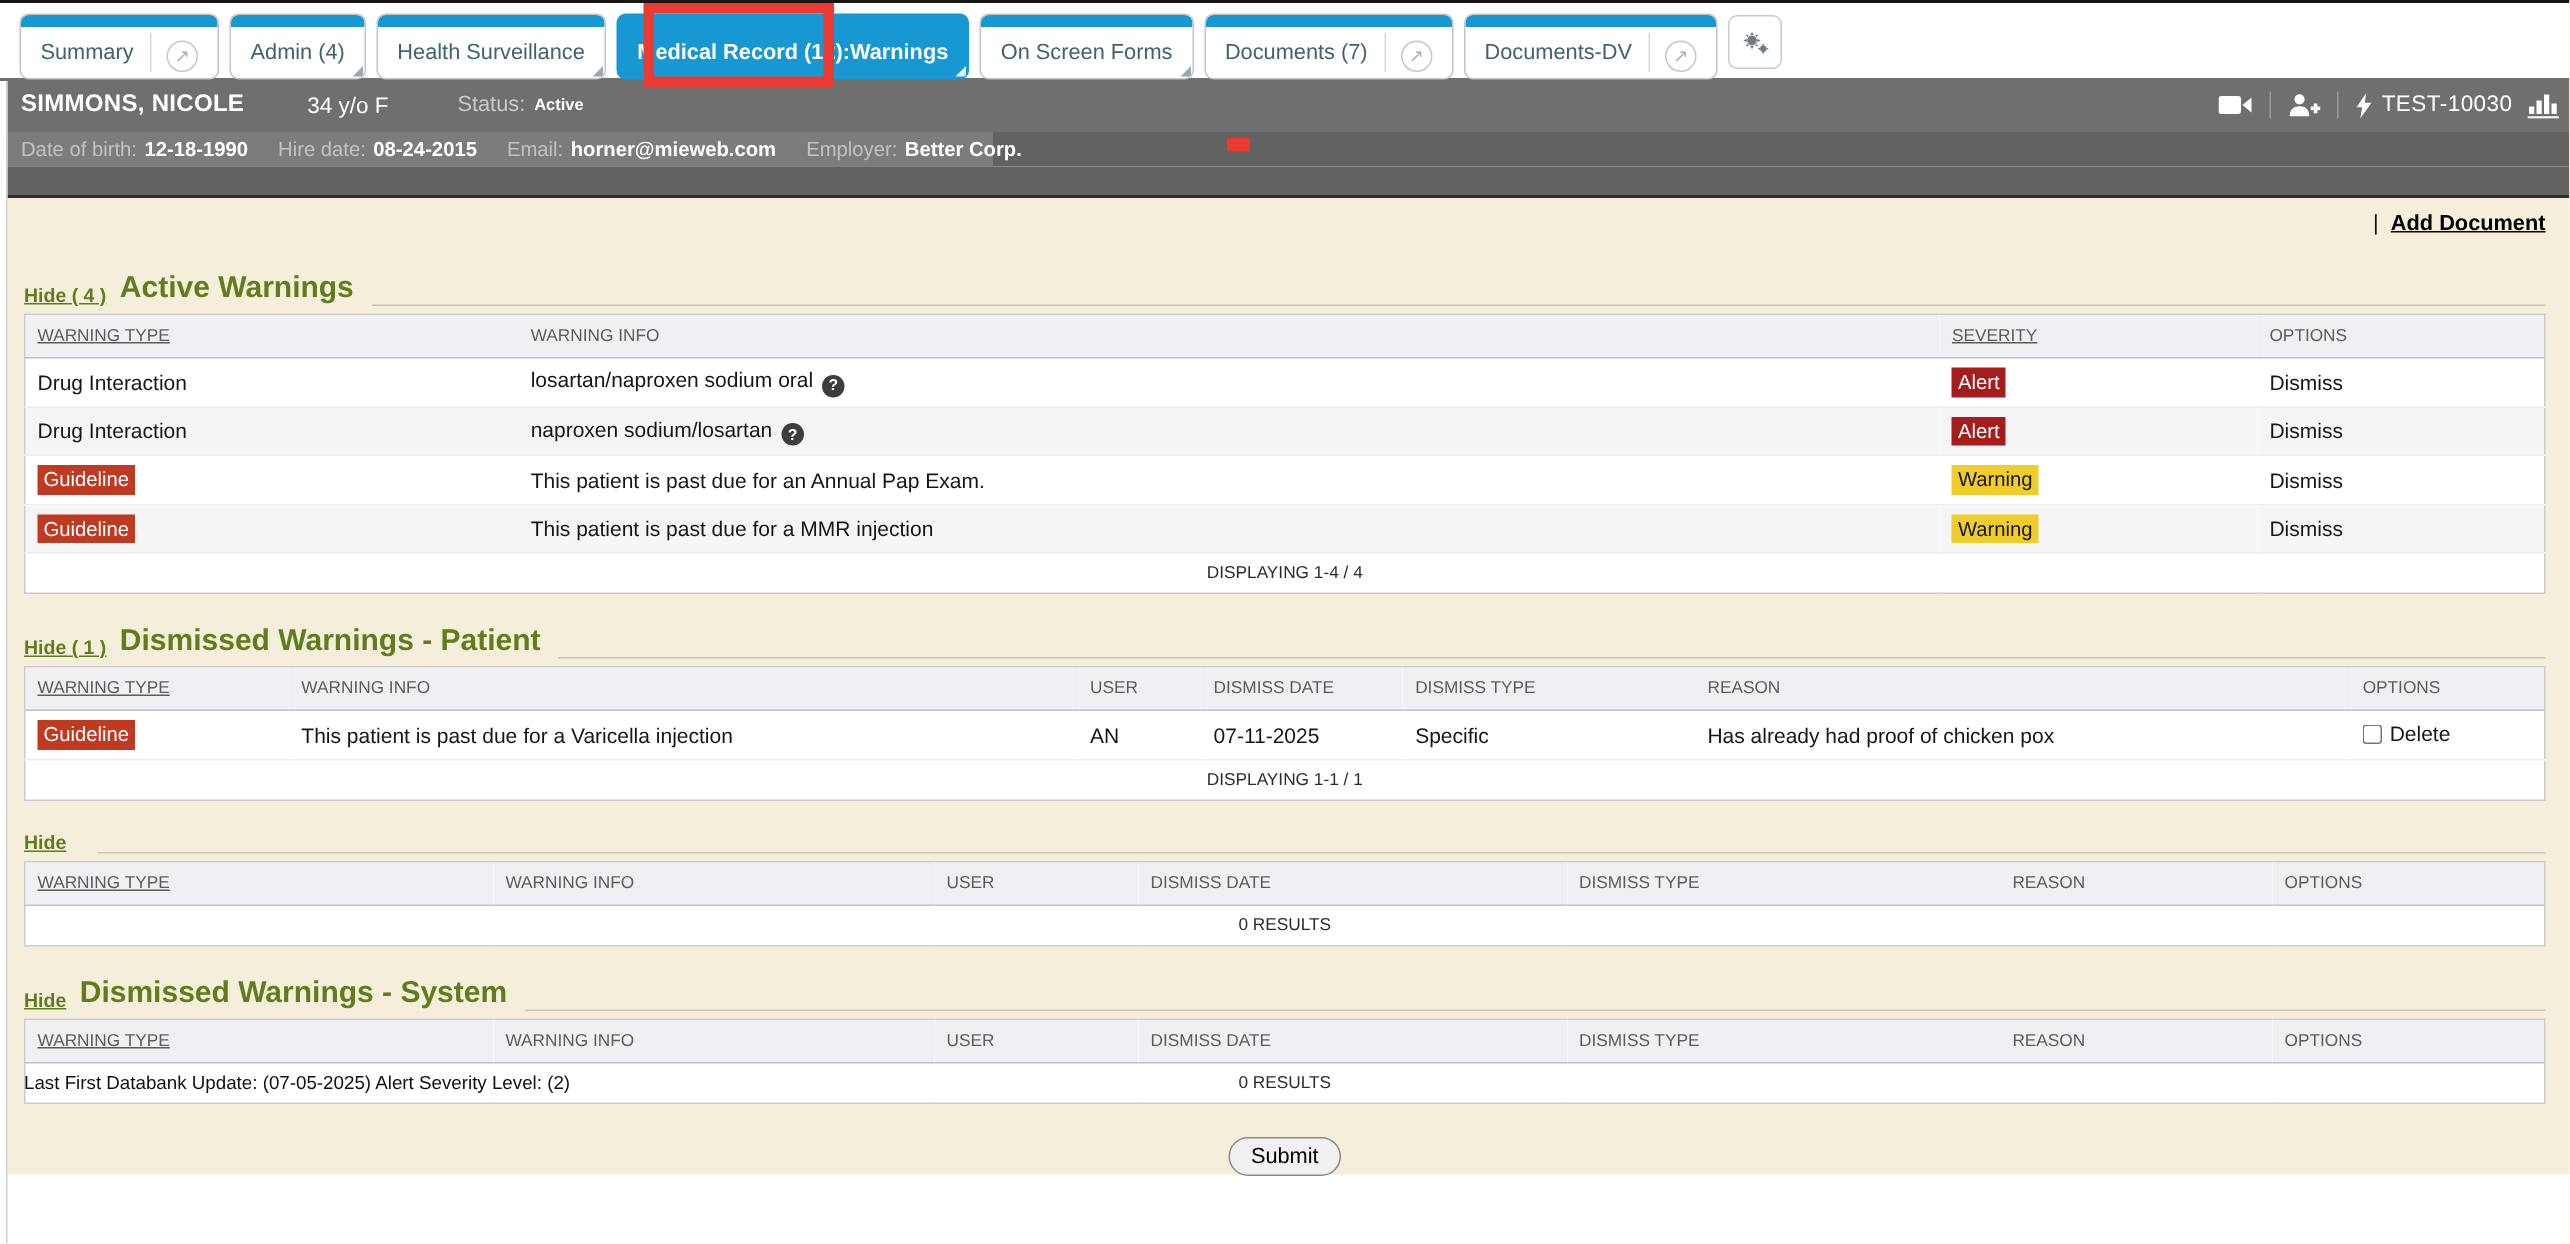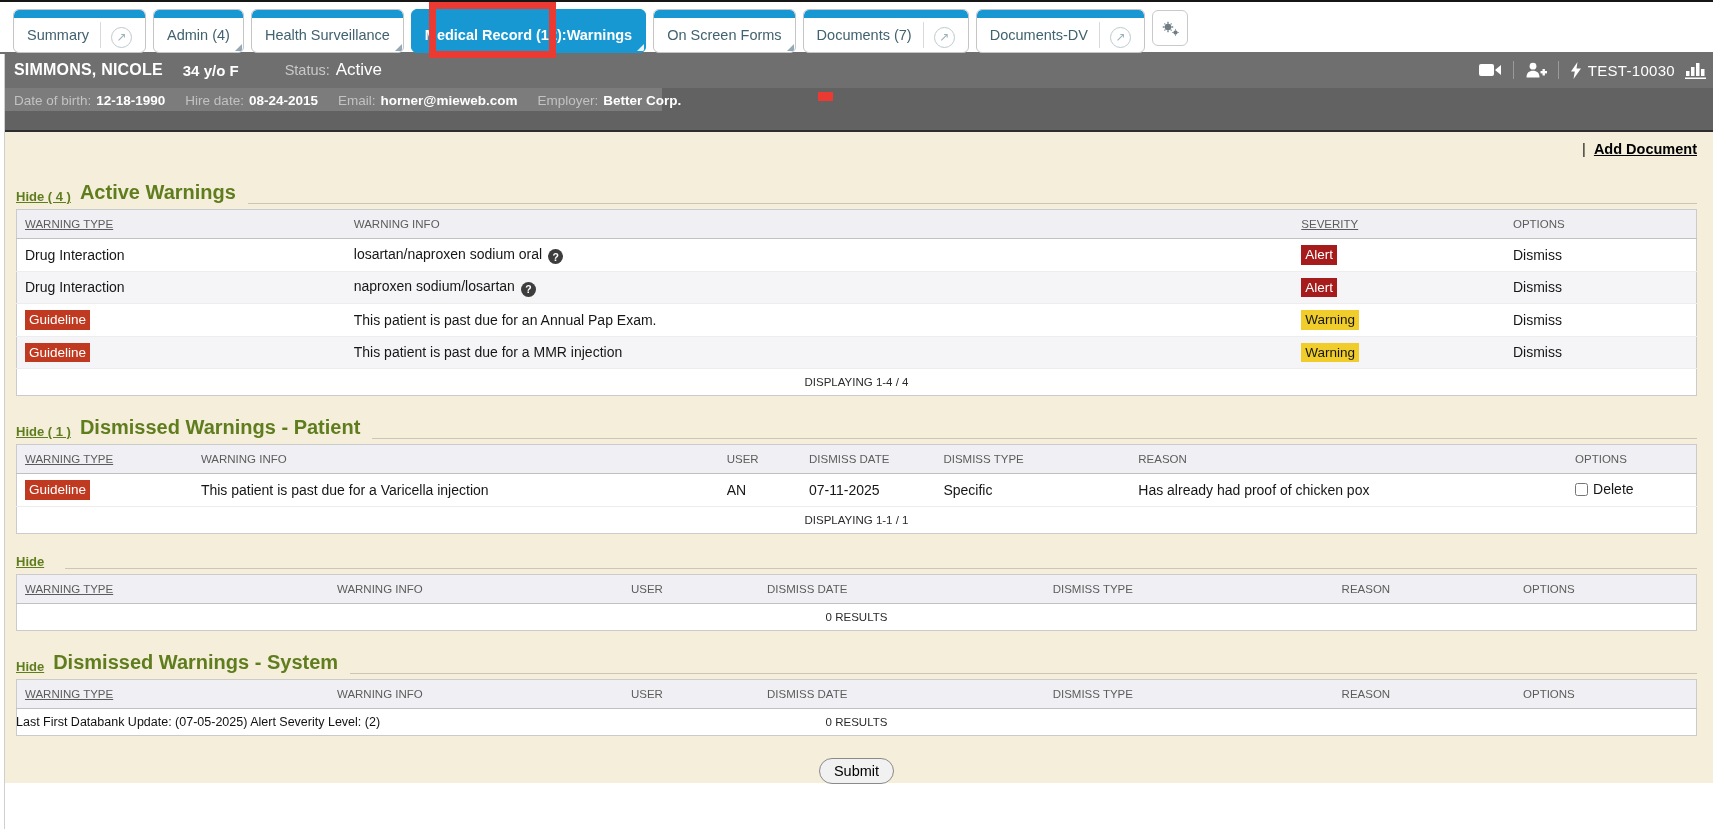--- a/index.html
+++ b/index.html
@@ -32,24 +32,24 @@
   .gearbtn{height:36px;width:36px;margin-top:1px;border:1px solid #c9c9c9;border-radius:6px;background:#fff;
            display:flex;align-items:center;justify-content:center;cursor:pointer;}
 
   
   .annotation-box{position:absolute;left:429px;top:0;width:127px;height:56px;border:7px solid var(--annotation-red);z-index:30;pointer-events:none;}
   .annotation-artifact{position:absolute;left:818px;top:90px;width:15px;height:9px;background:var(--annotation-red);z-index:30;pointer-events:none;}
 
   
   .pt-row1{height:36px;background:var(--header-gray);display:flex;align-items:center;color:#fff;padding:0 10px 0 14px;}
   .pt-name{font-size:16px;font-weight:600;letter-spacing:.2px;}
-  .pt-agesex{font-size:15px;margin-left:20px;font-weight:bold;}
+  .pt-agesex{font-size:15px;margin-left:42px;}
   .pt-statuslbl{color:#c9c9c9;font-size:14.5px;margin-left:46px;}
-  .pt-statusval{font-size:17px;font-weight:400;margin-left:6px;}
-  .pt-icons{margin-left:auto;display:flex;align-items:center;}
+  .pt-statusval{font-size:11px;font-weight:700;margin-left:6px;}
+  .pt-icons{margin-left:auto;display:flex;}
   .vdiv{width:1px;height:18px;background:#9a9a9a;margin:0 11px;}
   .pt-id{font-size:15px;margin:0 10px 0 6px;letter-spacing:.3px;}
   .icon{display:inline-flex;align-items:center;justify-content:center;}
   .pt-row2{height:23px;background:var(--header-gray-dark);position:relative;}
   .pt-row2 .band{position:absolute;left:0;top:0;width:662px;height:23px;background:var(--header-gray-band);}
   .pt-fields{position:relative;display:flex;align-items:center;height:23px;padding-left:14px;gap:20px;}
   .pt-fields .lbl{color:#c2c2c2;font-size:13.5px;}
   .pt-fields .val{color:#fff;font-size:13.5px;font-weight:600;margin-left:5px;}
   .pt-row3{height:19px;background:var(--header-gray-dark);}
 

